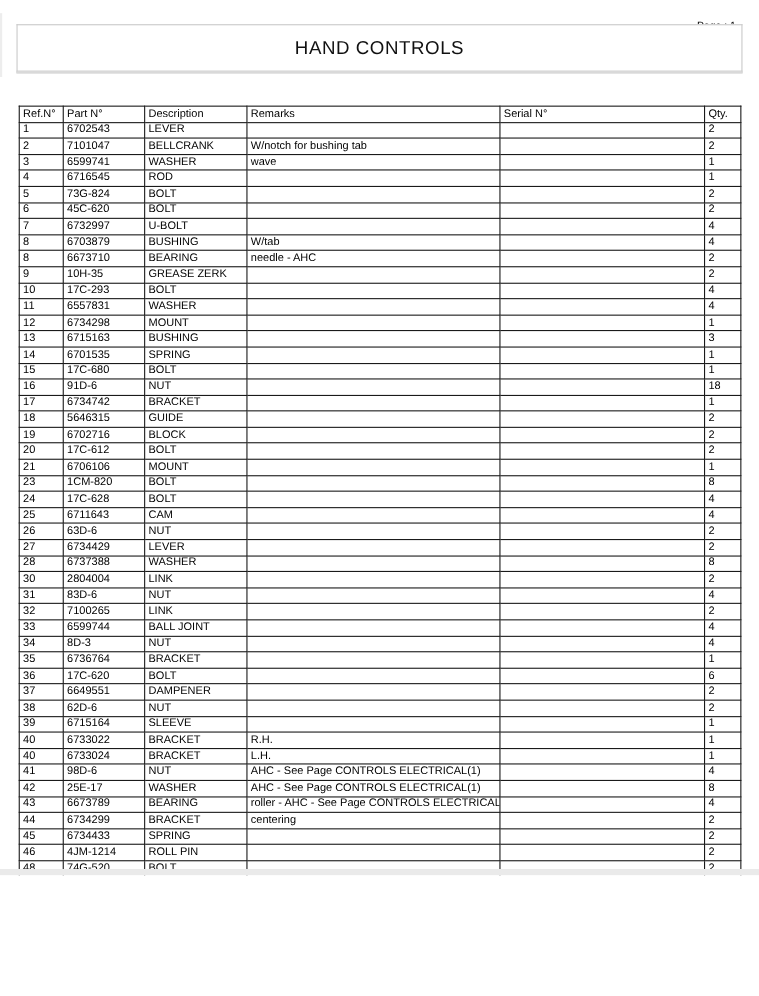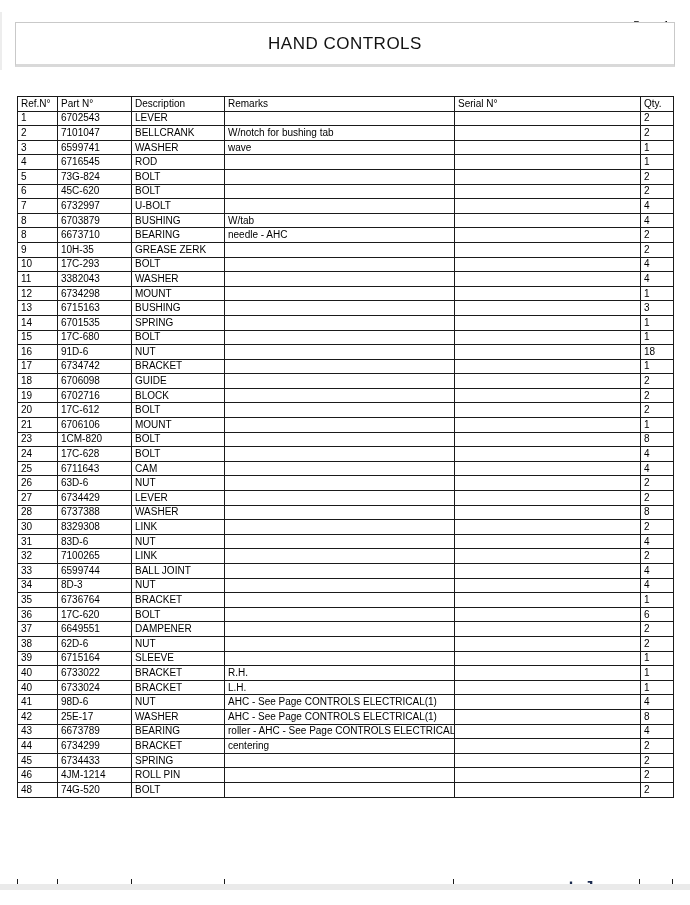--- a/index.html
+++ b/index.html
@@ -5,21 +5,21 @@
   :root{
     --border-color:#1a1a1a;
     --titlebox-border:#c9c9c9;
     --titlebox-bottom:#d9d9d9;
     --footer-color:#1a2a4f;
     --strip-color:#eaeaea;
   }
   *{margin:0;padding:0;box-sizing:border-box;}
   html,body{background:#fff;}
   body{font-family:"Liberation Sans", sans-serif;color:#000;}
-  .page{position:relative;width:690px;height:890px;background:#ffffff;overflow:hidden;}
+  .page{position:relative;width:690px;height:796px;background:#ffffff;overflow:hidden;}
 
   .page-label{position:absolute;top:18px;right:21px;font-size:9.5px;color:#000;}
 
   .title-box{
     position:absolute;left:15px;top:22px;width:660px;height:45px;
     background:#fff;
     border:1px solid var(--titlebox-border);
     border-bottom:3px solid var(--titlebox-bottom);
     display:flex;align-items:center;justify-content:center;
   }
@@ -185,21 +185,21 @@
         <tr>
           <td>10</td>
           <td>17C-293</td>
           <td>BOLT</td>
           <td></td>
           <td></td>
           <td>4</td>
         </tr>
         <tr>
           <td>11</td>
-          <td>3382043</td>
+          <td>6557831</td>
           <td>WASHER</td>
           <td></td>
           <td></td>
           <td>4</td>
         </tr>
         <tr>
           <td>12</td>
           <td>6734298</td>
           <td>MOUNT</td>
           <td></td>
@@ -241,21 +241,21 @@
         <tr>
           <td>17</td>
           <td>6734742</td>
           <td>BRACKET</td>
           <td></td>
           <td></td>
           <td>1</td>
         </tr>
         <tr>
           <td>18</td>
-          <td>6706098</td>
+          <td>5646315</td>
           <td>GUIDE</td>
           <td></td>
           <td></td>
           <td>2</td>
         </tr>
         <tr>
           <td>19</td>
           <td>6702716</td>
           <td>BLOCK</td>
           <td></td>
@@ -321,21 +321,21 @@
         <tr>
           <td>28</td>
           <td>6737388</td>
           <td>WASHER</td>
           <td></td>
           <td></td>
           <td>8</td>
         </tr>
         <tr>
           <td>30</td>
-          <td>8329308</td>
+          <td>2804004</td>
           <td>LINK</td>
           <td></td>
           <td></td>
           <td>2</td>
         </tr>
         <tr>
           <td>31</td>
           <td>83D-6</td>
           <td>NUT</td>
           <td></td>

